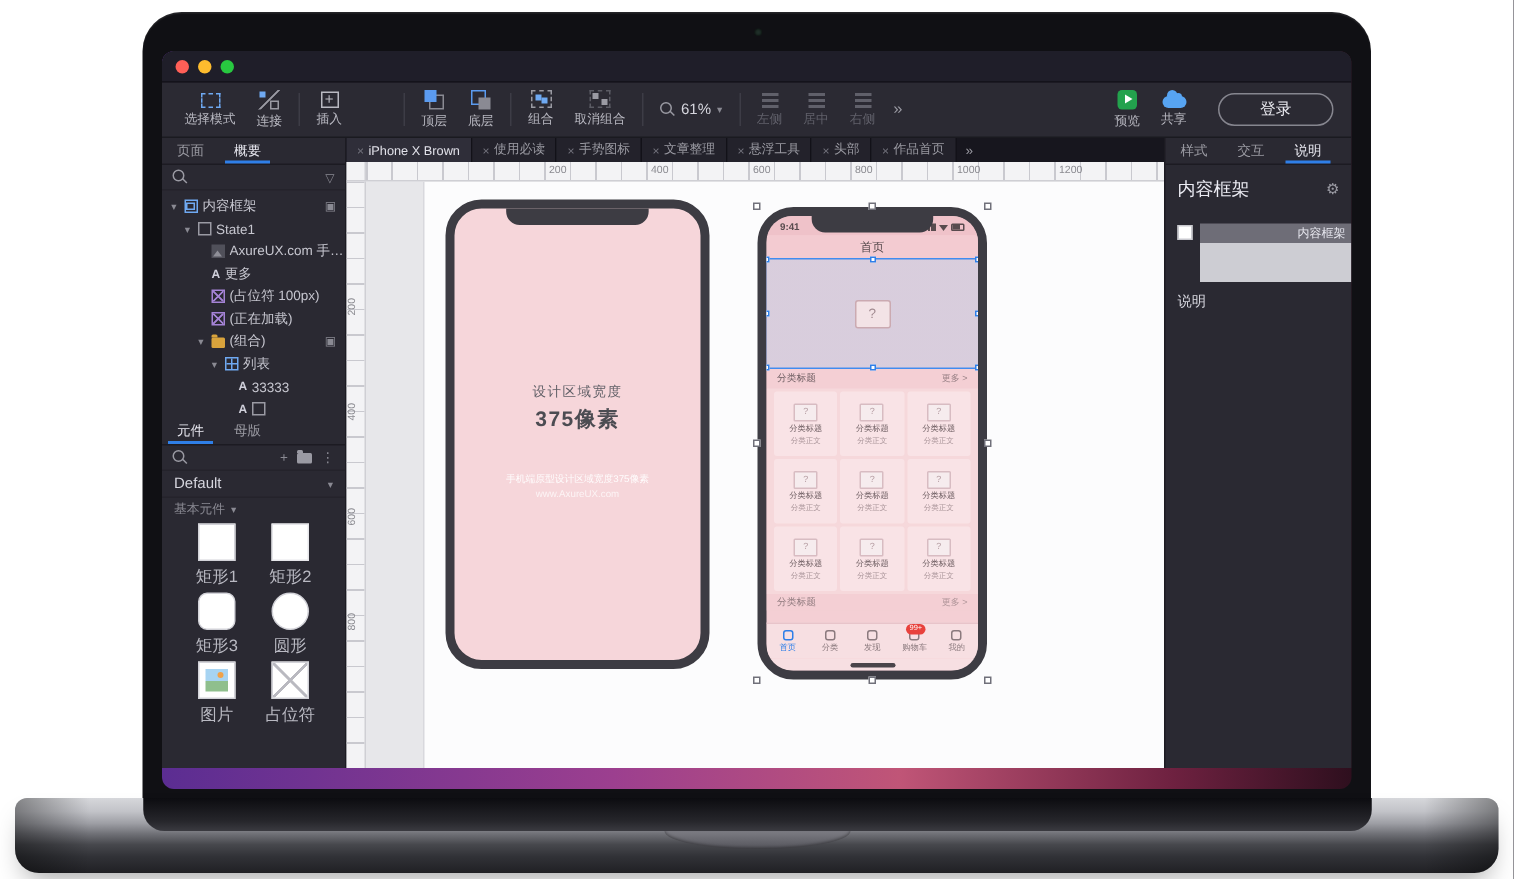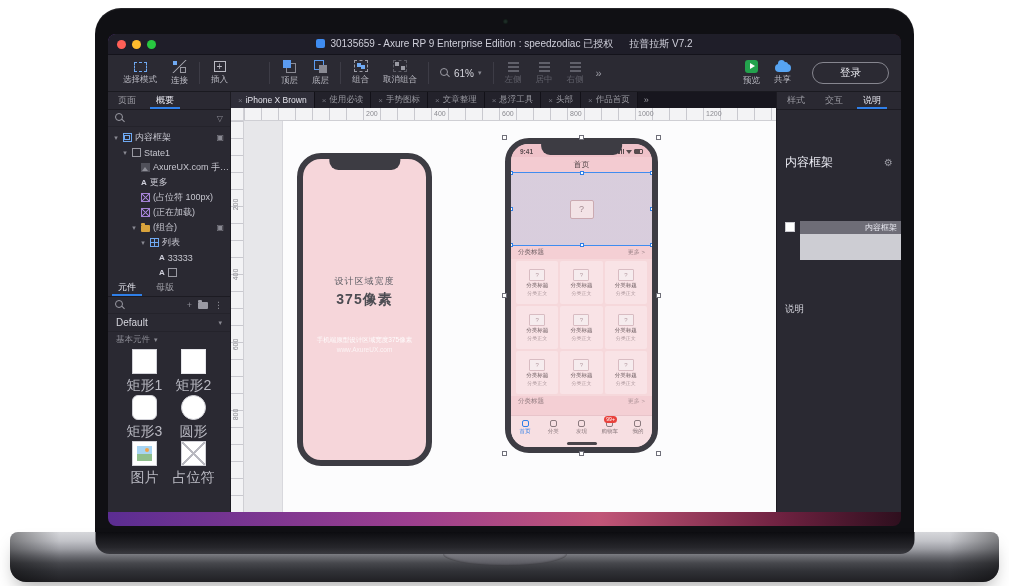--- a/index.html
+++ b/index.html
@@ -134,21 +134,21 @@
   .ti-folder::before{ content:""; position:absolute; top:-2px; left:0; width:4px; height:2px; background:#d9a33c; border-radius:1px 1px 0 0; }
   .ti-table{ border:1px solid #6fa9f2;
     background-image:linear-gradient(#6fa9f2 0 0),linear-gradient(#6fa9f2 0 0);
     background-size:100% 1px,1px 100%; background-position:0 3px,3px 0; background-repeat:no-repeat; }
 
   .lib-select{ height:18px; flex:0 0 18px; display:flex; align-items:center; justify-content:space-between;
     padding:0 8px; border-bottom:1px solid #24232b; color:#d6d6de; font-size:10px; }
   .section-label{ height:15px; flex:0 0 15px; display:flex; align-items:center; gap:4px; padding:0 8px; color:#8a8a93; font-size:8.5px; }
   .comp-grid{ flex:1; display:grid; grid-template-columns:1fr 1fr; grid-auto-rows:46px; padding:2px 12px 0; overflow:hidden; }
   .comp{ display:flex; flex-direction:column; align-items:center; gap:3px; cursor:default; }
-  .comp .clbl{ font-size:14px; color:#b9b9c2; }
+  .comp .clbl{ font-size:11px; color:#b9b9c2; }
   .cbox{ width:25px; height:25px; background:#fff; border:1px solid #d2d2d8; position:relative; }
   .cbox.c2{ border-color:#e6e6ea; }
   .cbox.c3{ border-radius:6px; }
   .cbox.c4{ border-radius:50%; }
   .cbox.c5::after{ content:""; position:absolute; inset:4px; background:linear-gradient(180deg,#a7d4f2 0 52%,#8fbf8d 52%); }
   .cbox.c5::before{ content:""; position:absolute; top:6px; right:7px; width:4px; height:4px; border-radius:50%; background:#f0a24a; z-index:1; }
   .cbox.c6{ background-image:linear-gradient(45deg,transparent 46.5%,#b9b9c0 47.5% 52.5%,transparent 53.5%),
                              linear-gradient(-45deg,transparent 46.5%,#b9b9c0 47.5% 52.5%,transparent 53.5%); }
 
   
@@ -170,21 +170,21 @@
   .ruler-v{ position:absolute; left:0; top:13px; bottom:0; width:13px; background-color:#f3f3f5;
     border-right:1px solid #cfcfd4; z-index:2;
     background-image:repeating-linear-gradient(180deg,#c9c9cf 0 1px,transparent 1px 17px); }
   .rv-num{ position:absolute; left:-4px; width:16px; text-align:center; font-size:7px; color:#8a8a90; transform:rotate(-90deg); }
   .page{ position:absolute; left:51px; top:13px; right:0; bottom:0; background:#fcfcfd; border-left:1px solid #d8d8dd; }
 
   
   .phone{ position:absolute; border:6px solid #3d3c43; border-radius:24px; background:#f6d6da; }
   .notch{ position:absolute; top:0; left:50%; transform:translateX(-50%); width:58%; height:11px;
     background:#3d3c43; border-radius:0 0 9px 9px; z-index:4; }
-  .phone1{ left:14px; top:32px; width:135px; height:313px; }
+  .phone1{ left:14px; top:12px; width:176px; height:313px; }
   .p1-head{ text-align:center; margin-top:116px; color:#5f5f66; font-size:9px; letter-spacing:1px; }
   .p1-size{ text-align:center; font-size:14px; font-weight:bold; color:#4c4c52; margin-top:3px; letter-spacing:1px; }
   .p1-notes{ text-align:center; margin-top:26px; font-size:6.5px; line-height:10px; color:rgba(255,255,255,.92); }
   .p1-notes .n2{ color:rgba(255,255,255,.72); }
 
   .phone2{ left:222px; top:17px; width:153px; height:315px; background:#f4cfd4; overflow:visible; }
   .p2-body{ position:absolute; inset:0; border-radius:17px; overflow:hidden; display:flex; flex-direction:column; }
   .p2-status{ height:13px; flex:0 0 13px; display:flex; align-items:center; justify-content:space-between;
     padding:2px 9px 0; background:#efc2c9; font-size:6.5px; font-weight:bold; color:#584b4e; }
   .st-ics{ display:flex; align-items:center; gap:2px; }
@@ -221,21 +221,21 @@
   .pbadge{ position:absolute; top:-4px; right:7px; background:#e8413c; color:#fff; font-size:5px;
     line-height:7px; padding:0 2px; border-radius:4px; }
   .p2-home{ height:8px; flex:0 0 8px; display:flex; align-items:center; justify-content:center; background:#f7dfe2; }
   .p2-home i{ width:30px; height:3px; background:#4a444a; border-radius:2px; }
 
   .hd{ position:absolute; width:4px; height:4px; background:#fff; border:1px solid #2f7fe8; z-index:6; }
   .ohd{ position:absolute; width:5px; height:5px; background:#fff; border:1px solid #70707a; z-index:7; }
 
   
   .right-panel{ width:125px; flex:0 0 125px; background:#2a2932; border-left:1px solid #1c1b22;
-    display:flex; flex-direction:column; font-size:9px;gap:36px; }
+    display:flex; flex-direction:column; font-size:9px; }
   .insp-name{ display:flex; align-items:center; justify-content:space-between; padding:8px 8px 6px; color:#ececf4; font-size:12px; }
   .gear{ color:#9a9aa3; font-size:10px; }
   .insp-fields{ padding:4px 8px 6px; color:#d6d6de; font-size:10px; border-bottom:1px solid #3a3942; }
   .note-row{ display:flex; gap:5px; padding:8px 0 0 8px; }
   .note-cb{ width:10px; height:10px; background:#fff; border:1px solid #c9c9cf; margin-top:1px; flex:0 0 10px; }
   .note-box{ flex:1; }
   .note-head{ height:13px; background:#6e6d77; color:#e8e8f0; font-size:8px;
     display:flex; align-items:center; justify-content:flex-end; padding:0 4px; }
   .note-body{ height:26px; background:#cdcdd3; }
   .note-field{ padding:7px 0 0 8px; color:#d6d6de; font-size:9.5px; }
@@ -247,23 +247,20 @@
   <div class="lid">
     <div class="camera"></div>
     <div class="screen">
 
       <div class="app">
 
         <div class="titlebar">
           <span class="tl red"></span>
           <span class="tl yellow"></span>
           <span class="tl green"></span>
-          <div class="title-wrap">
-            <span class="title-ic"></span><span>30135659 - Axure RP 9 Enterprise Edition : speedzodiac 已授权</span><span class="title-suffix">拉普拉斯 V7.2</span>
-          </div>
         </div>
 
         <div class="toolbar">
           <div class="tool">
             <span class="ic ic-select"></span>
             <span class="lbl">选择模式</span>
           </div>
           <div class="tool">
             <span class="ic ic-connect"></span>
             <span class="lbl">连接</span>

